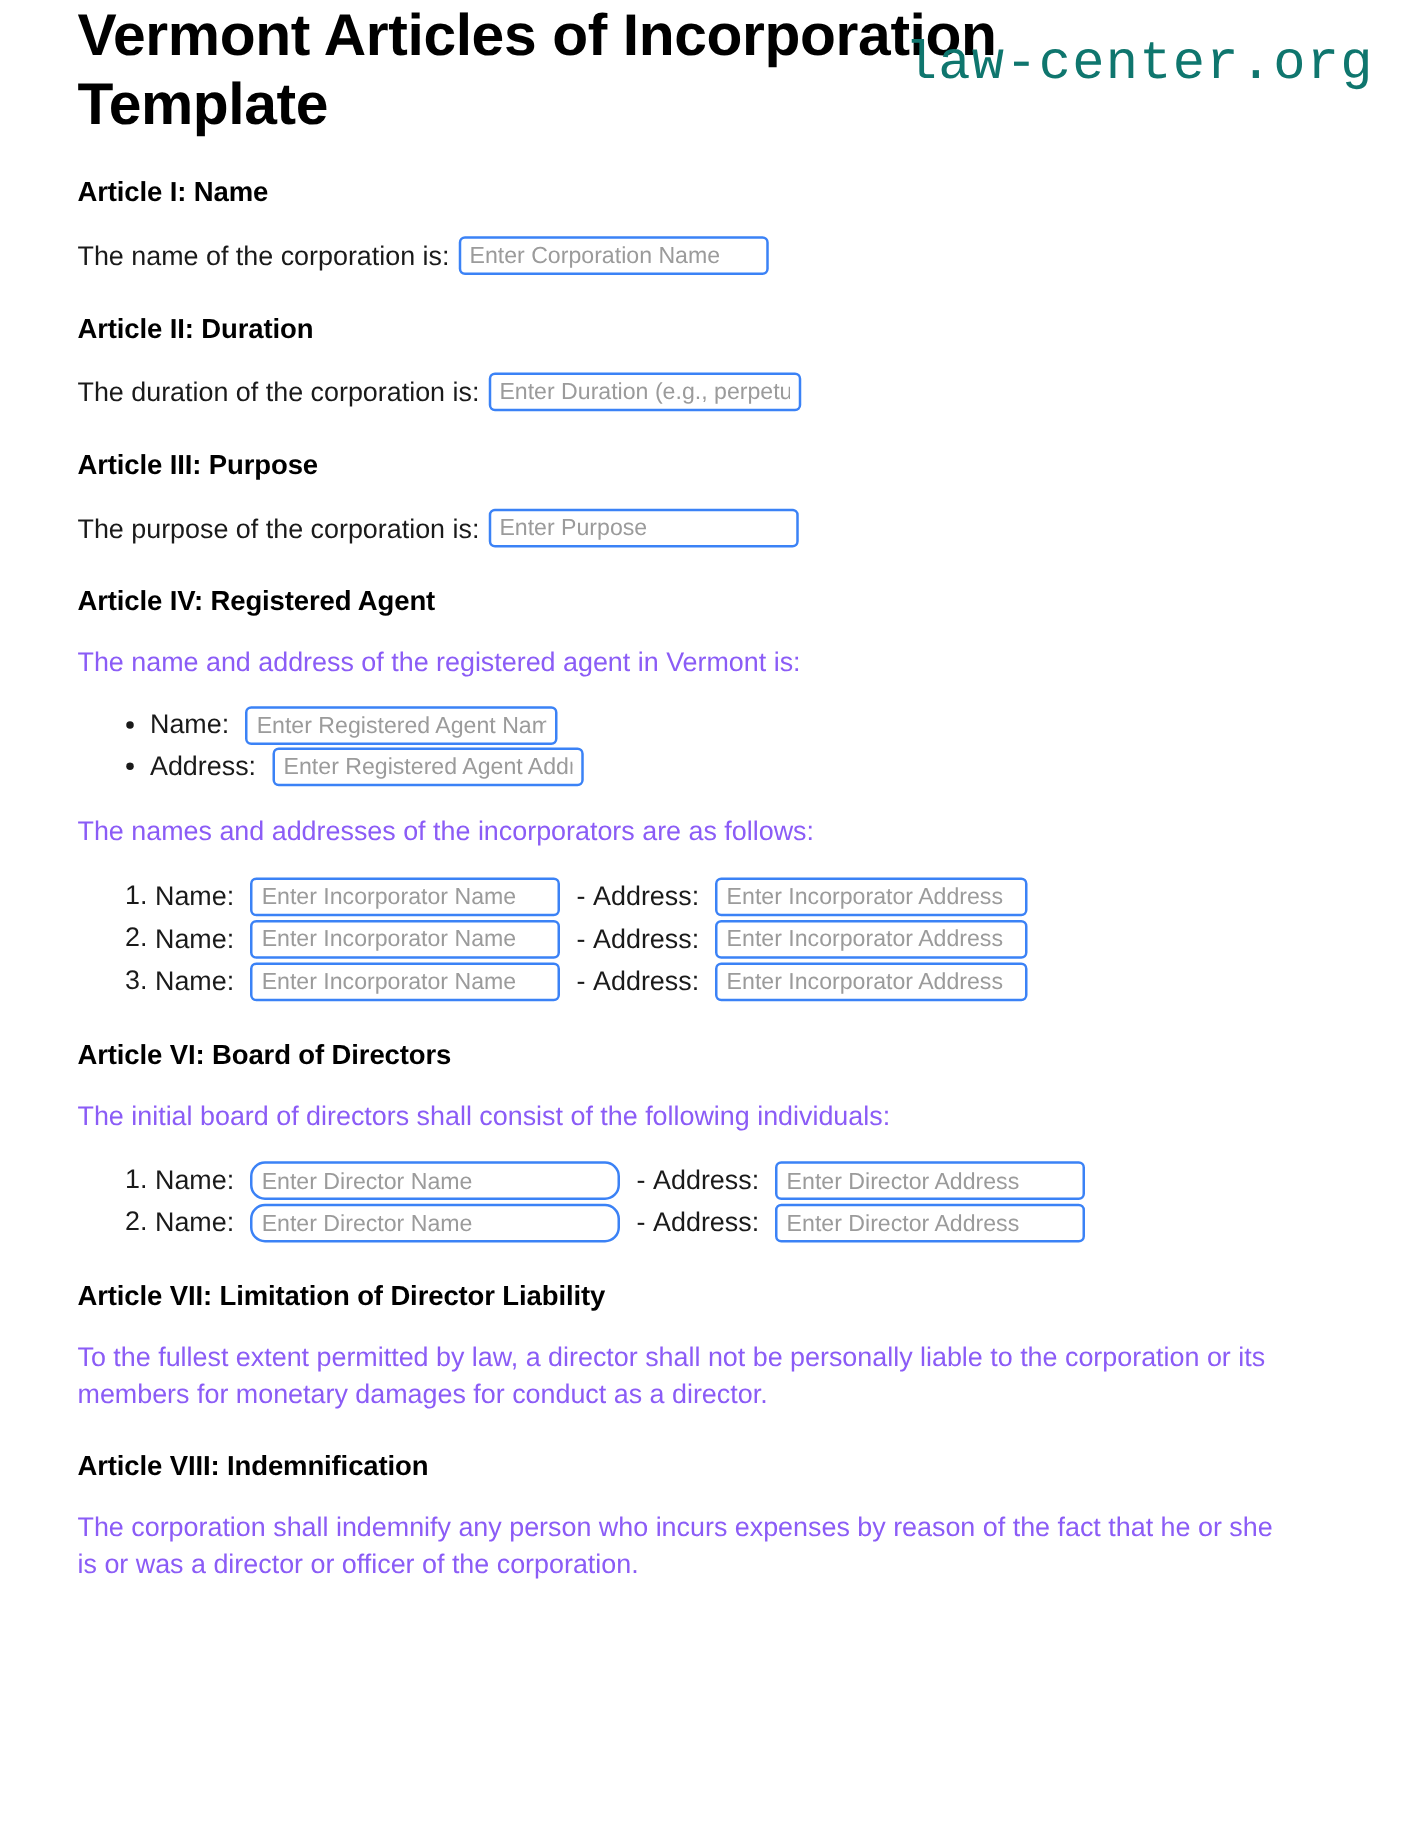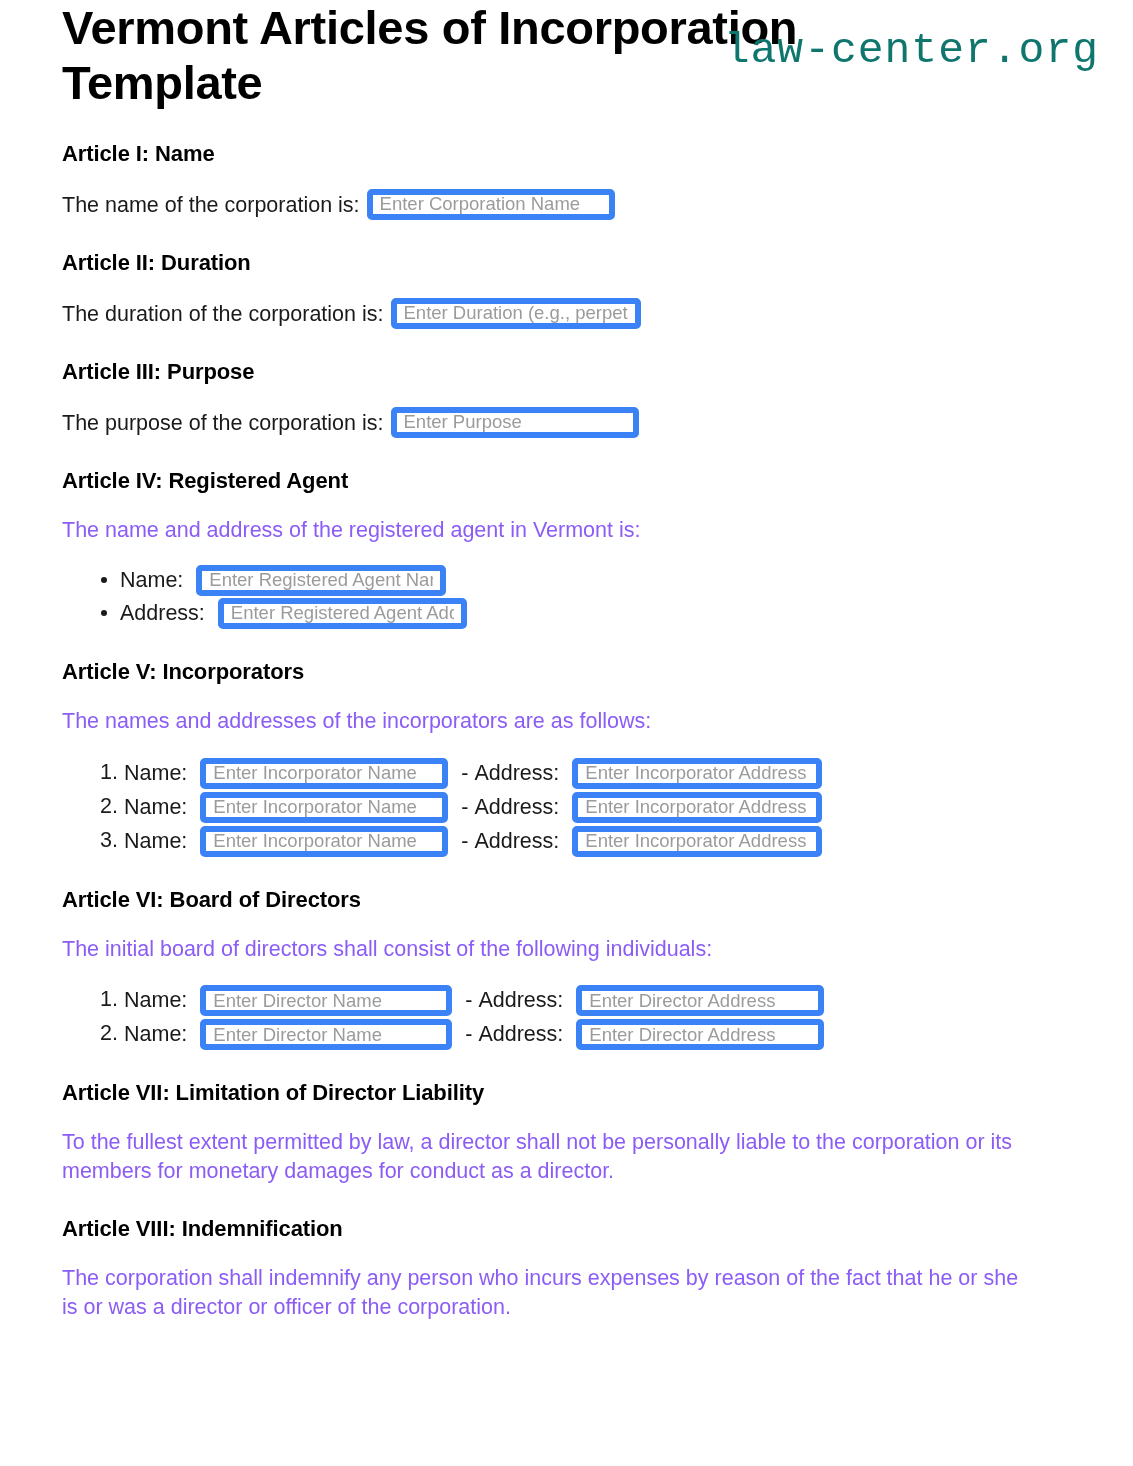--- a/index.html
+++ b/index.html
@@ -66,21 +66,21 @@
   }
   p.para {
     font-size: 21.5px;
     line-height: 1.34;
     margin: 22px 0 0 0;
     color: #8b5cf6;
     max-width: 960px;
   }
   .field {
     display: inline-block;
-    border: 6px solid #3b82f6;
+    border: 2px solid #3b82f6;
     border-radius: 5px;
     background: #ffffff;
     font-family: "Liberation Sans", sans-serif;
     font-size: 18.5px;
     color: #9b9b9b;
     padding: 4px 7px;
     margin: 0 0 0 7px;
     box-sizing: border-box;
     white-space: nowrap;
     overflow: hidden;
@@ -89,21 +89,21 @@
     height: 31px;
   }
   .field::placeholder { color: #9b9b9b; opacity: 1; }
   .f-corp { width: 248px; }
   .f-duration { width: 250px; }
   .f-purpose { width: 248px; }
   .f-agent-name { width: 250px; }
   .f-agent-addr { width: 249px; }
   .f-inc-name { width: 248px; }
   .f-inc-addr { width: 250px; }
-  .f-dir-name { width: 252px; }
+  .f-dir-name { width: 296px; border-radius: 12px; }
   .f-dir-addr { width: 248px; }
 
   ul.agent-list {
     list-style: disc;
     margin: 20px 0 0 0;
     padding-left: 58px;
   }
   ul.agent-list li {
     font-size: 21.5px;
     line-height: 1.38;
@@ -162,21 +162,20 @@
     <li>
       <span class="lbl">Name:</span>
       <input class="field f-agent-name" type="text" placeholder="Enter Registered Agent Name" style="">
     </li>
     <li>
       <span class="lbl">Address:</span>
       <input class="field f-agent-addr" type="text" placeholder="Enter Registered Agent Address" style="">
     </li>
   </ul>
 
-  <h2 class="article-heading">Article V: Incorporators</h2>
   <p class="para">The names and addresses of the incorporators are as follows:</p>
   <ol class="person-list">
     <li>
       <span class="lbl">Name:</span>
       <input class="field f-inc-name" type="text" placeholder="Enter Incorporator Name" style="">
       <span class="sep lbl">-</span>
       <span class="lbl">Address:</span>
       <input class="field f-inc-addr" type="text" placeholder="Enter Incorporator Address" style="">
     </li>
     <li>

